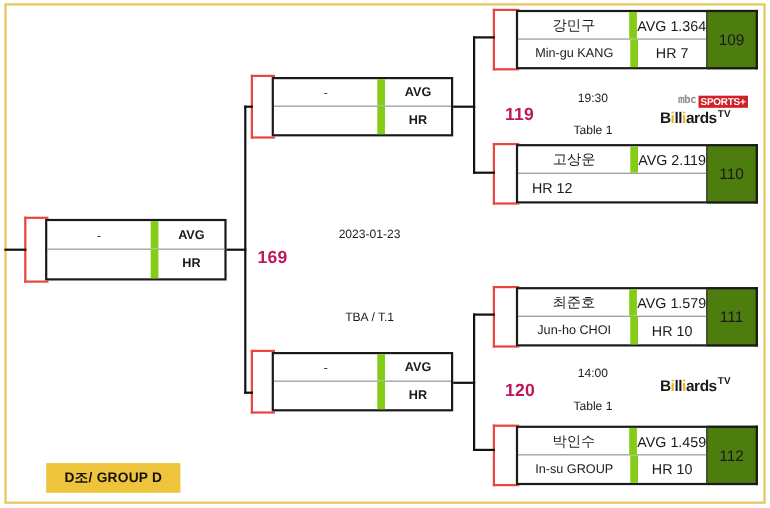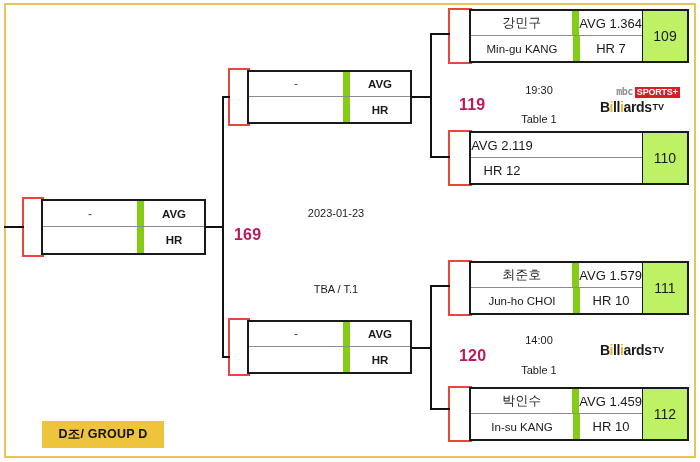--- a/index.html
+++ b/index.html
@@ -81,21 +81,21 @@
     font-size: 12px;
     color: #444;
   }
 
   
   .seedbox {
     position: absolute;
     box-sizing: border-box;
     border: 2px solid #1a1a1a;
     border-left: none;
-    background: #bef264;
+    background: #4d7c0f;
     display: flex;
     align-items: center;
     justify-content: center;
     font-size: 14px;
     color: #1a1a1a;
   }
 
   
   .red-bracket {
     position: absolute;
@@ -181,21 +181,21 @@
     color: #ffffff;
     font-size: 9px;
     font-weight: bold;
     padding: 0 2px;
     margin-left: 2px;
     letter-spacing: -0.2px;
     line-height: 11px;
   }
   .logo .bil-line {
     display: flex;
-    align-items: center;
+    align-items: flex-start;
     justify-content: center;
     margin-top: 1px;
   }
   .logo .bil-word {
     font-size: 14px;
     font-weight: bold;
     color: #1a1a1a;
     letter-spacing: -0.4px;
     position: relative;
   }
@@ -306,20 +306,21 @@
     <div class="row">
       <div class="cell-name">Min-gu KANG</div>
       <div class="cell-stat">HR 7</div>
     </div>
   </div>
   <div class="seedbox" style="left:643px; top:9px; width:46px; height:54px;">109</div>
 
   <div class="red-bracket" style="left:448px; top:130px; width:24px; height:56px;"></div>
   <div class="card" style="left:469px; top:131px; width:175px; height:54px;">
     <div class="row top">
+      <div class="cell-name kr">고상운</div>
       <div class="cell-stat">AVG 2.119</div>
     </div>
     <div class="row">
       <div class="cell-stat">HR 12</div>
     </div>
   </div>
   <div class="seedbox" style="left:643px; top:131px; width:46px; height:54px;">110</div>
 
   <div class="ln-h" style="left:430px; top:33px; width:20px;"></div>
   <div class="ln-h" style="left:430px; top:156px; width:20px;"></div>
@@ -347,21 +348,21 @@
   </div>
   <div class="seedbox" style="left:643px; top:261px; width:46px; height:54px;">111</div>
 
   <div class="red-bracket" style="left:448px; top:386px; width:24px; height:56px;"></div>
   <div class="card" style="left:469px; top:387px; width:175px; height:54px;">
     <div class="row top">
       <div class="cell-name kr">박인수</div>
       <div class="cell-stat">AVG 1.459</div>
     </div>
     <div class="row">
-      <div class="cell-name">In-su KANG</div>
+      <div class="cell-name">In-su GROUP</div>
       <div class="cell-stat">HR 10</div>
     </div>
   </div>
   <div class="seedbox" style="left:643px; top:387px; width:46px; height:54px;">112</div>
 
   <div class="ln-h" style="left:430px; top:285px; width:20px;"></div>
   <div class="ln-h" style="left:430px; top:408px; width:20px;"></div>
 
   <div class="group-label" style="left:42px; top:421px; width:122px; height:27px;">D조/ GROUP D</div>
 

